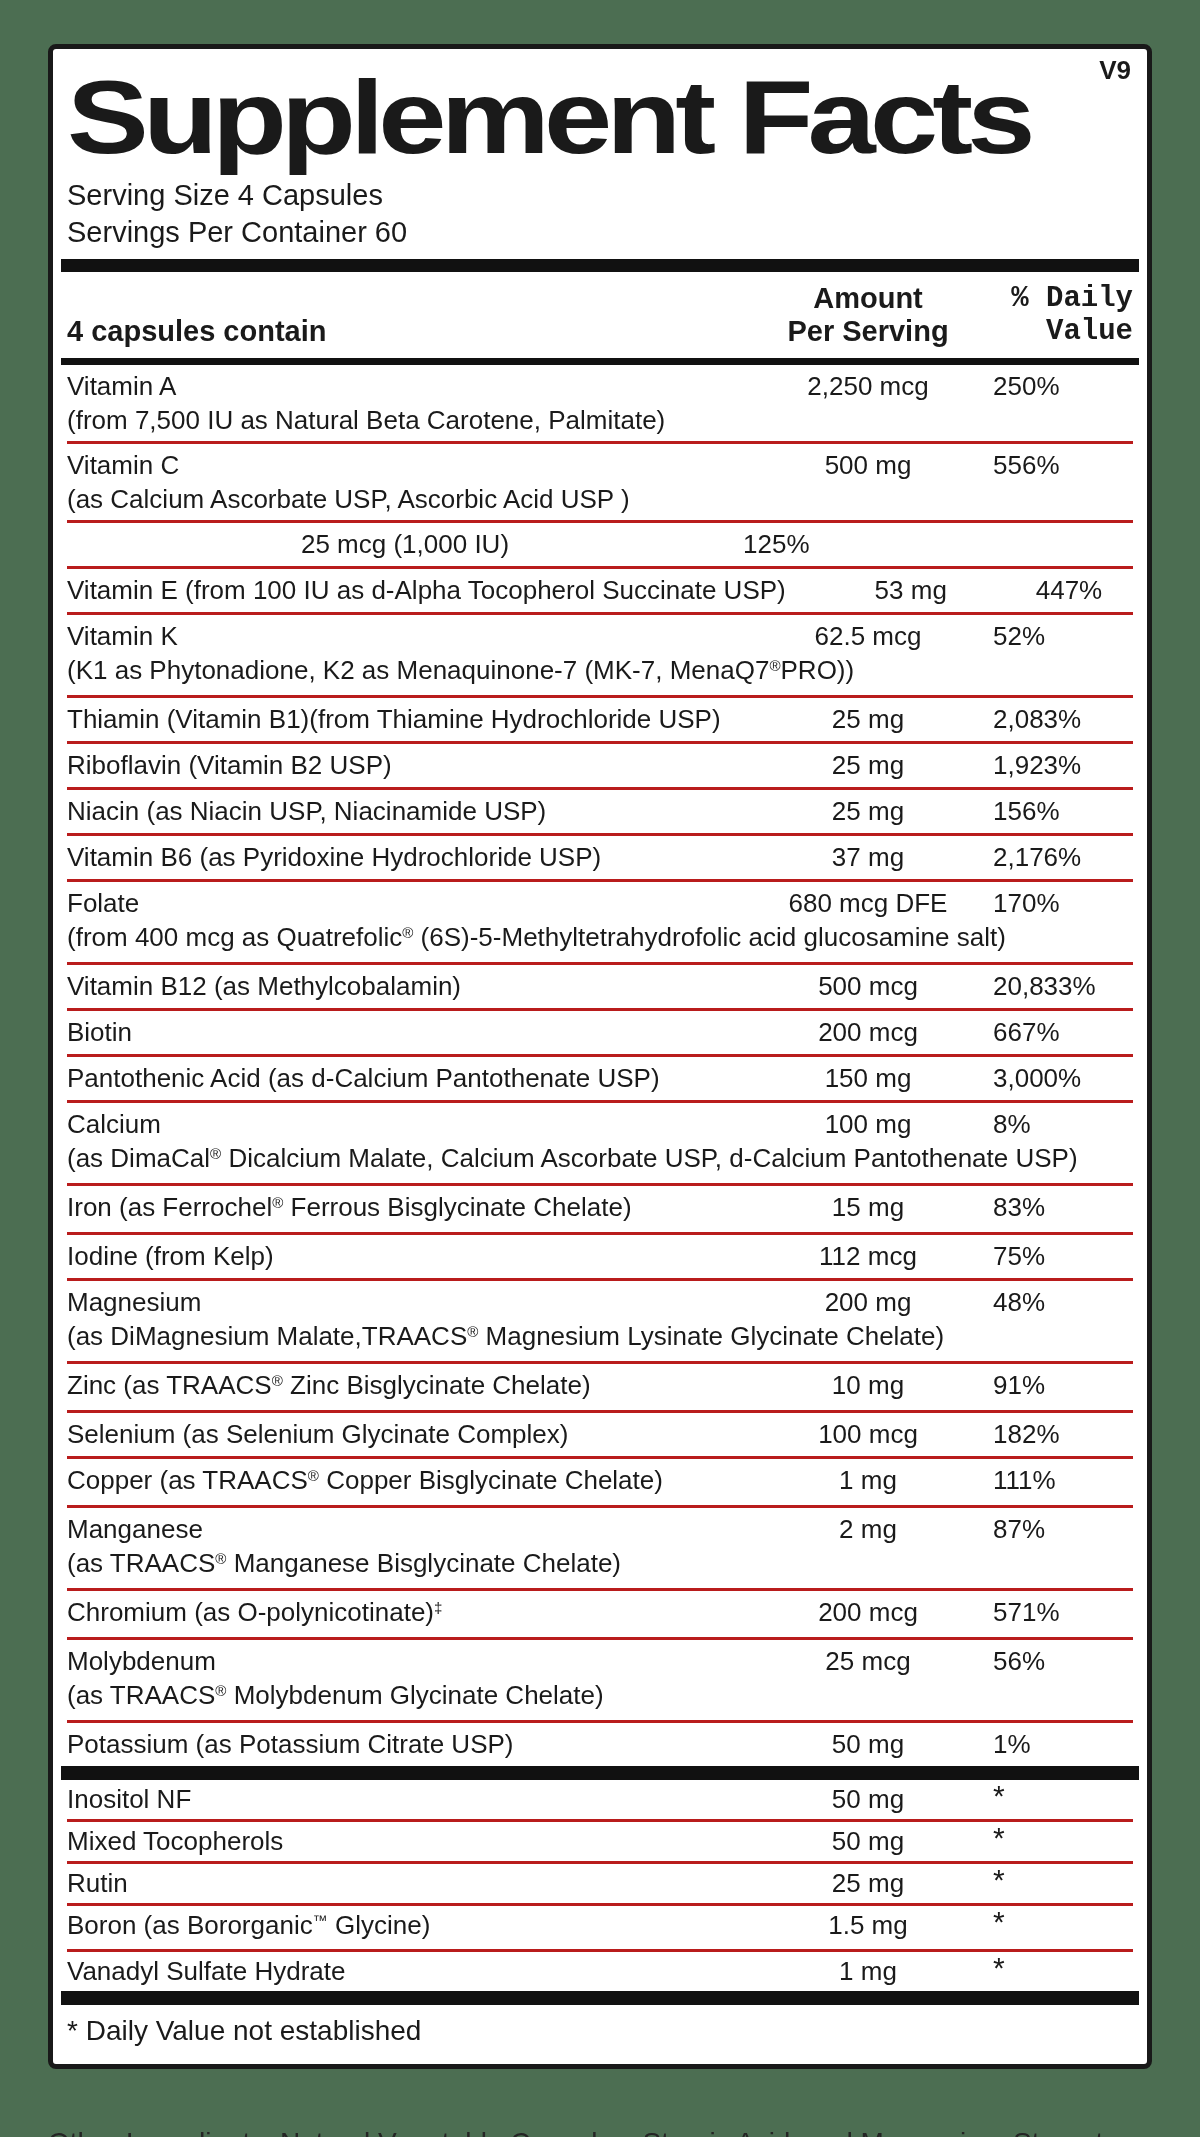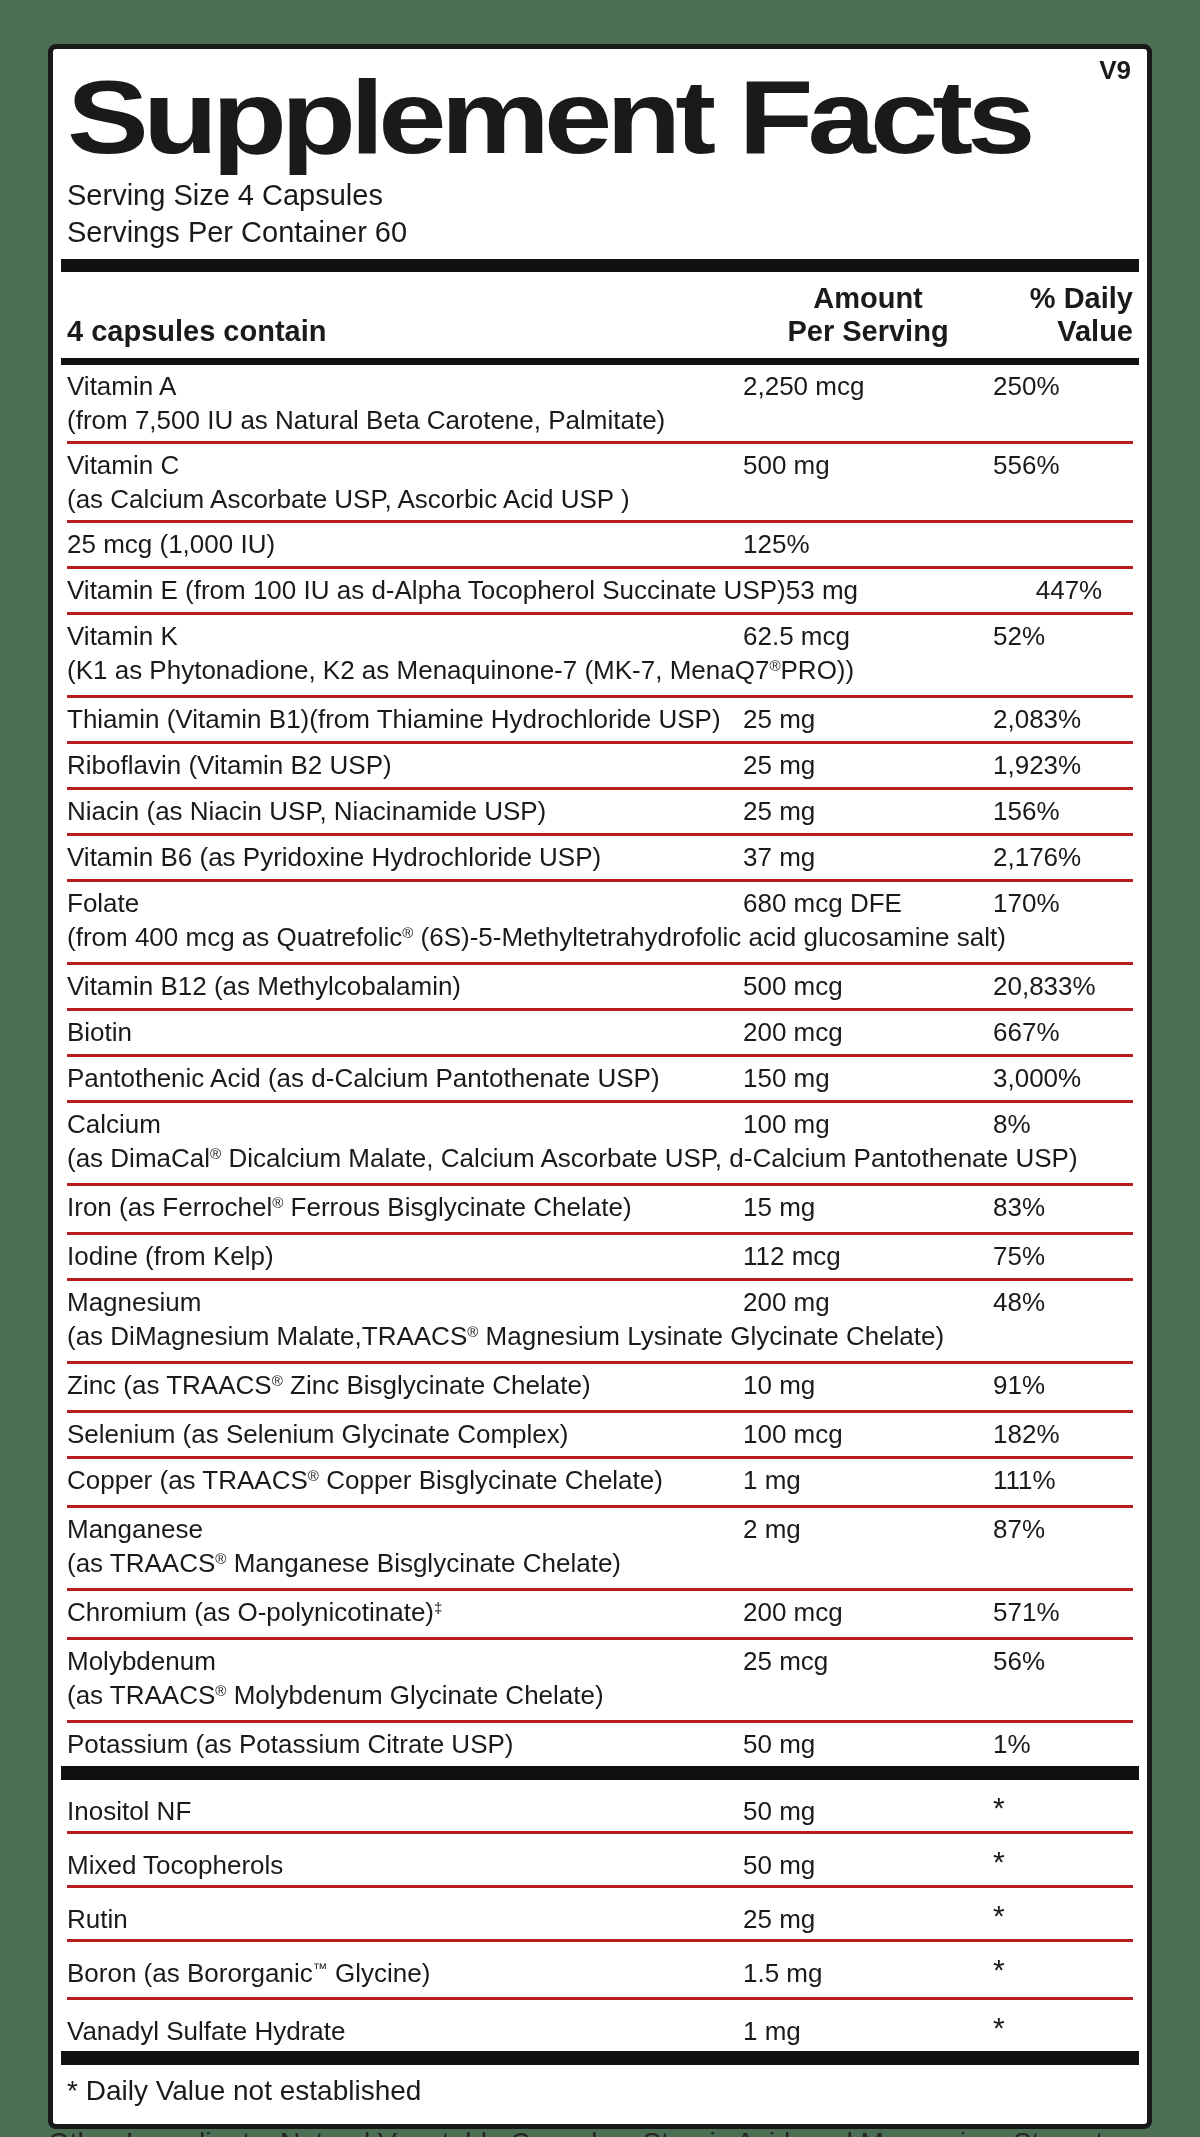--- a/index.html
+++ b/index.html
@@ -54,41 +54,41 @@
     align-items:end;
     padding:10px 0 10px 0;
   }
   .hdr .h-left { font-size:29px; font-weight:bold; }
   .hdr .h-amt {
     font-size:29px; font-weight:bold; text-align:center;
     white-space:pre-line; line-height:33px;
   }
   .hdr .h-dv {
     font-size:29px; font-weight:bold; text-align:right;
-    white-space:pre-line; line-height:33px;
+    white-space:pre-line; line-height:33px;font-family:Liberation Mono, monospace;
   }
   .rows .row { border-top:3px solid #b91c1c; padding:5px 0 5px 0; }
   .rows .row:first-child { border-top:none; }
   .row-main {
     display:grid;
     grid-template-columns:1fr 250px 140px;
     align-items:start;
   }
   .row-main .name {
     font-size:26px; line-height:33px; white-space:nowrap;
   }
   .row-main .amt {
-    font-size:26px; line-height:33px; text-align:left; white-space:nowrap;
+    font-size:26px; line-height:33px; text-align:center; white-space:nowrap;
   }
   .row-main .dv {
     font-size:26px; line-height:33px; white-space:nowrap;
   }
   .row-main .dv.star { font-size:30px; line-height:26px; }
   .row-sub { font-size:26px; line-height:32px; white-space:nowrap; padding-top:1px; }
-  .rows2 .row { padding:15px 0 4px 0; }
+  .rows2 .row { padding:3px 0 4px 0; }
   .rows2 .row .name, .rows2 .row .amt { line-height:32px; }
   sup { font-size:58%; position:relative; top:-0.5em; vertical-align:baseline; }
   .footnote { font-size:28px; line-height:34px; padding:9px 0 6px 0; }
   .other {
     position:absolute;
     left:48px; top: auto;
     width:1140px;
     font-size:28px;
     color:#242424;
     white-space:nowrap;

